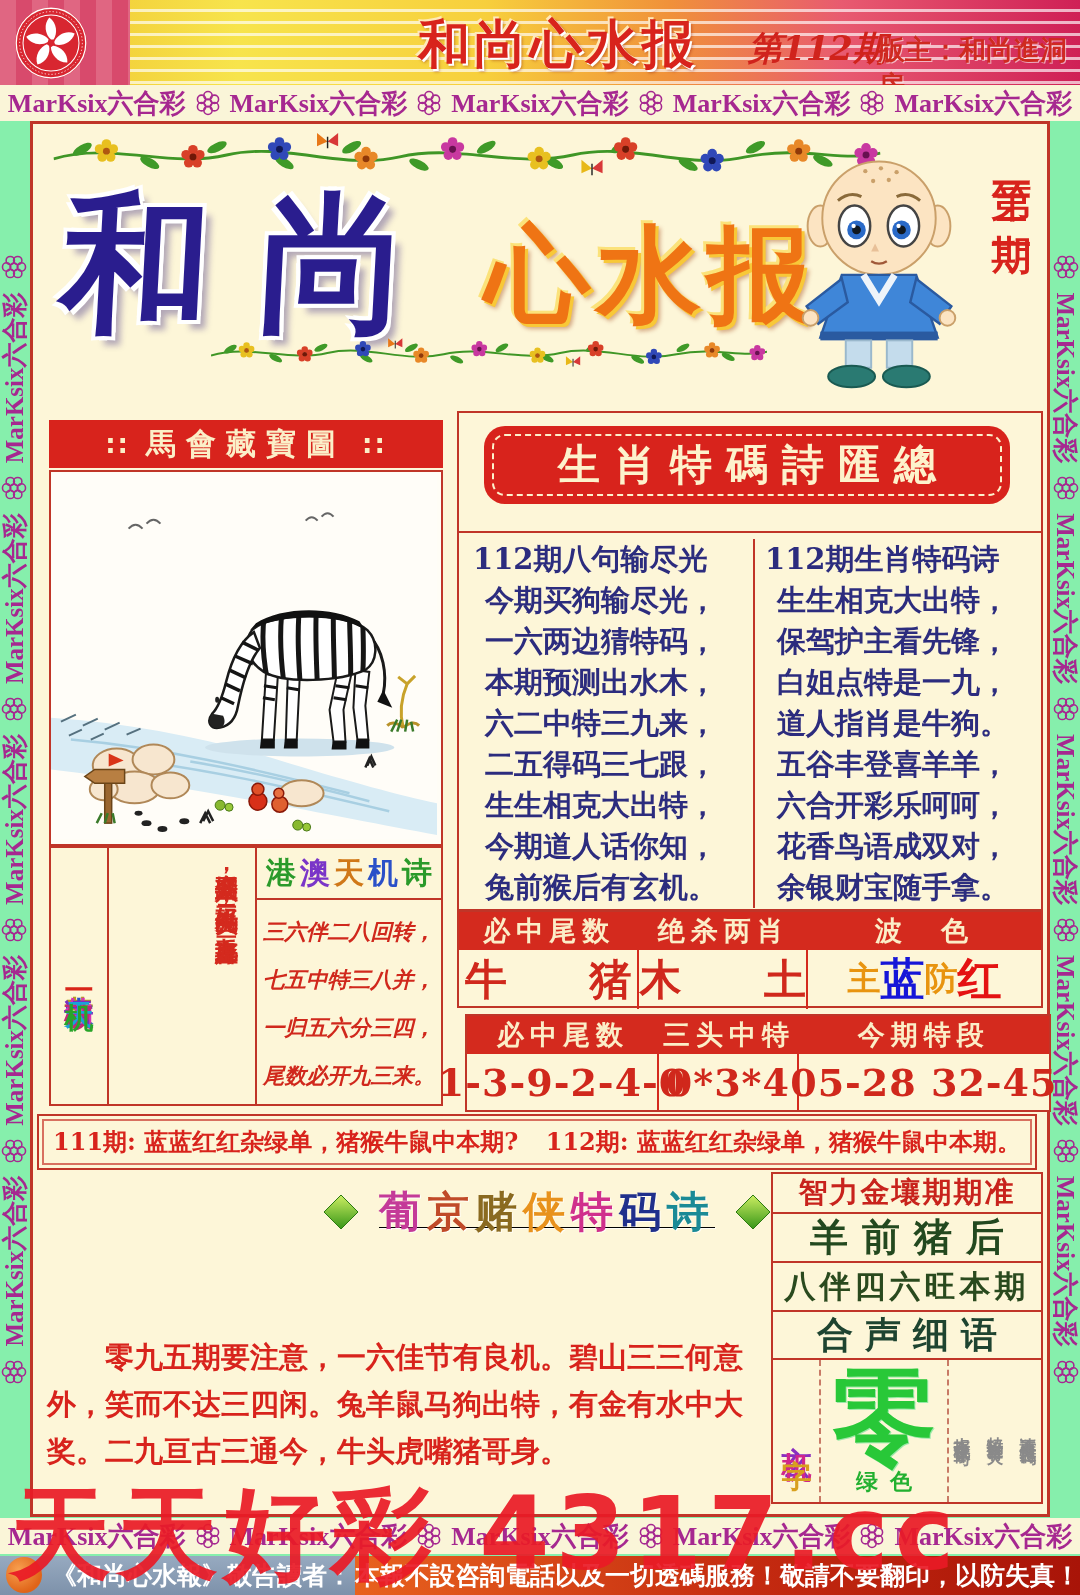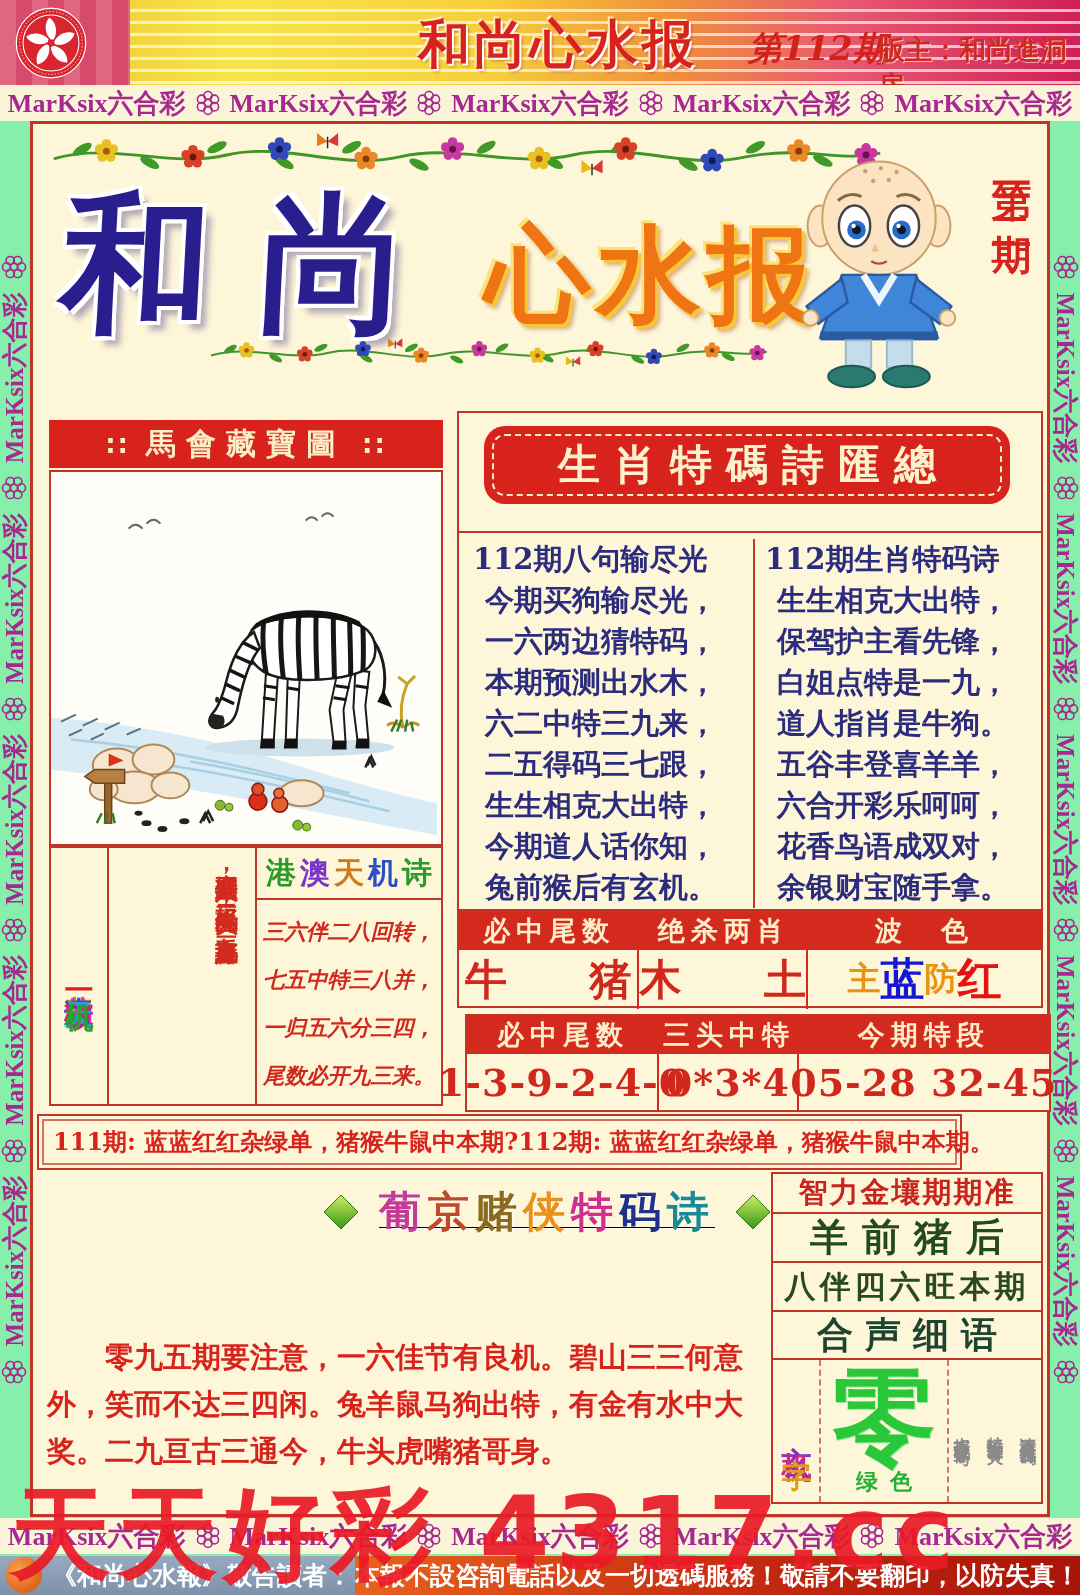--- a/index.html
+++ b/index.html
@@ -93,21 +93,21 @@
   .grid2 .grid-vrow{grid-template-columns:33% 24% 43%;height:56px;}
   .grid-v{display:flex;align-items:center;justify-content:center;border-right:2px solid #d42a1e;
     font:bold 42px "DejaVu Serif",serif;color:#d0281c;white-space:nowrap;}
   .grid-v:last-child{border-right:none;}
   .grid1 .zodiac{letter-spacing:34px;text-indent:34px;}
   .bose span{font:bold 44px "DejaVu Serif",serif;}
   .bose span:nth-child(1),.bose span:nth-child(3){font-size:33px;}
   .grid2 .grid-v{font-size:38px;letter-spacing:1px;}
 
   
-  .banner{position:absolute;left:4px;top:990px;width:925px;height:56px;border:2px solid #c03528;
+  .banner{position:absolute;left:4px;top:990px;width:1000px;height:56px;border:2px solid #c03528;
     box-shadow:inset 0 0 0 3px #fdf6d8, inset 0 0 0 5px #d8705f;background:#fdf6d8;
     display:flex;align-items:center;justify-content:space-between;padding:0 14px;box-sizing:border-box;}
   .banner div{font:bold 24px "DejaVu Serif",serif;color:#d8231c;white-space:nowrap;}
 
   
   .pujing-title{position:absolute;left:10px;top:1060px;width:730px;height:56px;
     display:flex;align-items:center;justify-content:flex-end;gap:18px;text-decoration:underline;}
   .pujing-title .chars span{font:bold 42px "DejaVu Serif",serif;letter-spacing:6px;
     text-shadow:1px 1px 0 rgba(255,255,255,.8);}
   .dia{width:40px;height:40px;}

